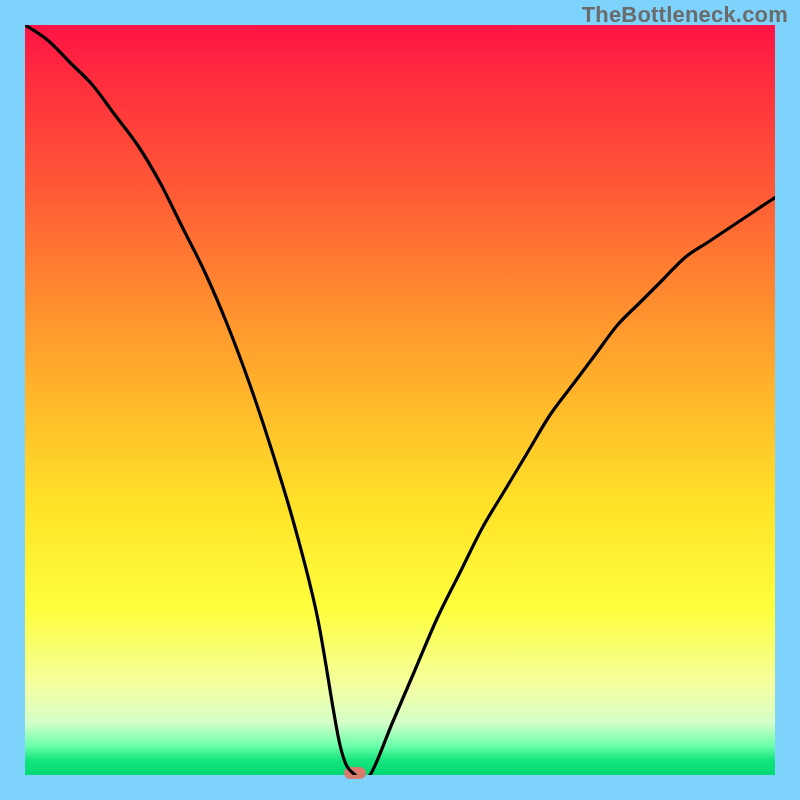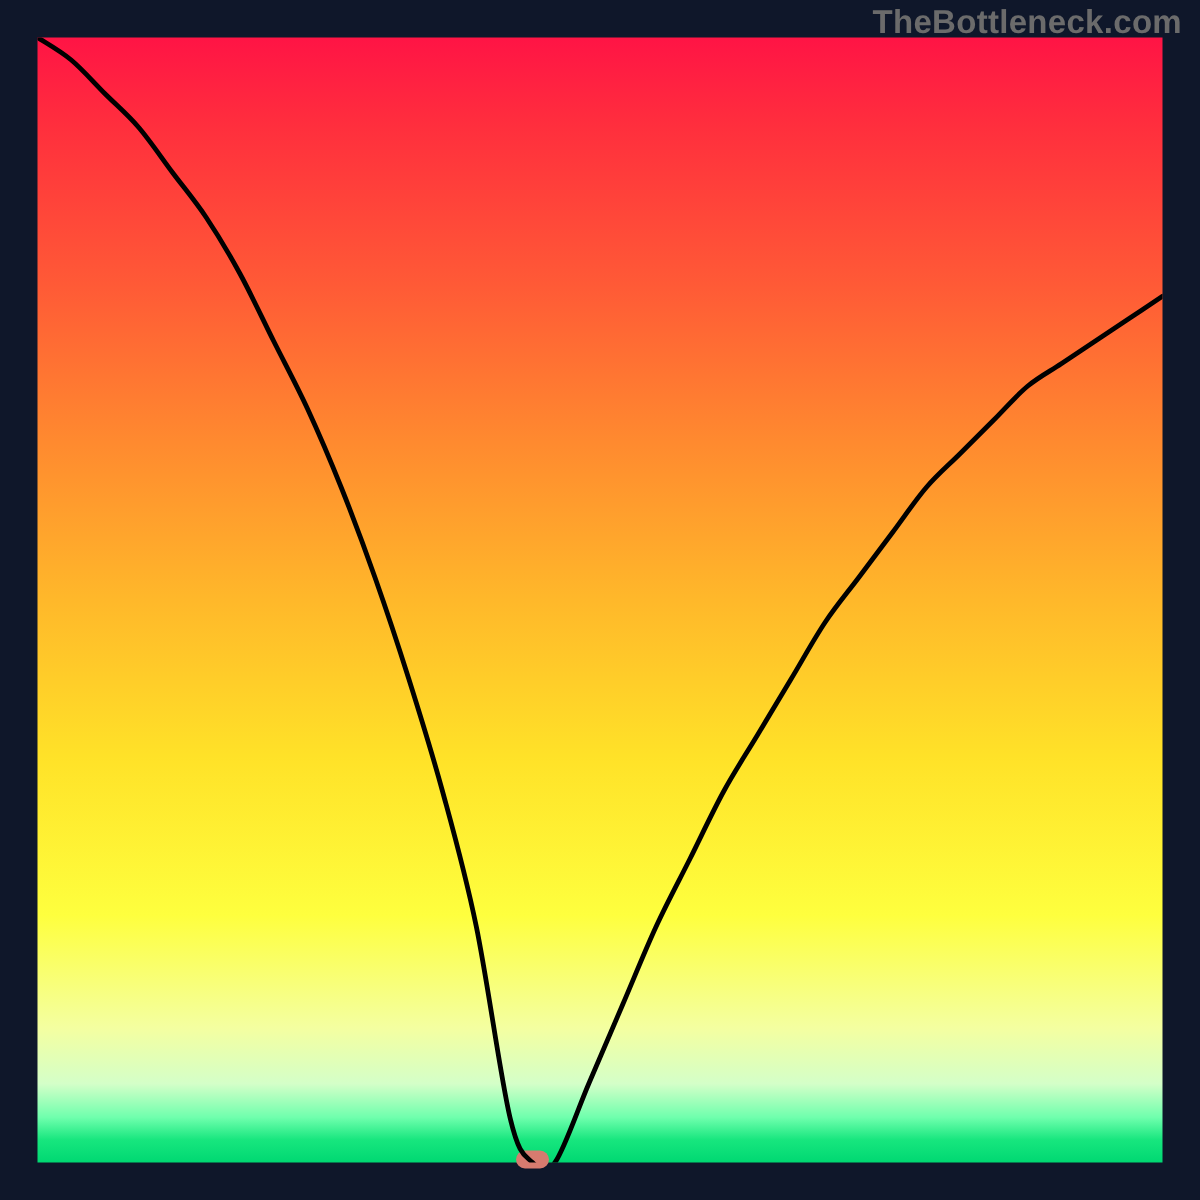--- a/index.html
+++ b/index.html
@@ -8,21 +8,21 @@
     width: 800px;
     height: 800px;
     background: #000;
     overflow: hidden;
     font-family: Arial, Helvetica, sans-serif;
   }
   .frame {
     position: relative;
     width: 800px;
     height: 800px;
-    background: #0f172a;
+    background: #7dd3fc;
   }
   .watermark {
     position: absolute;
     top: 2px;
     right: 12px;
     color: #6b6b6b;
     font-size: 22px;
     font-weight: 600;
     letter-spacing: 0.2px;
     z-index: 5;

